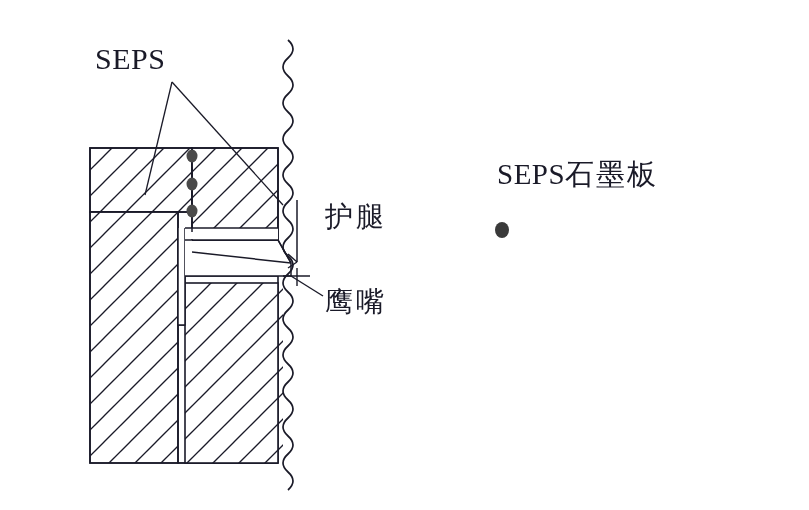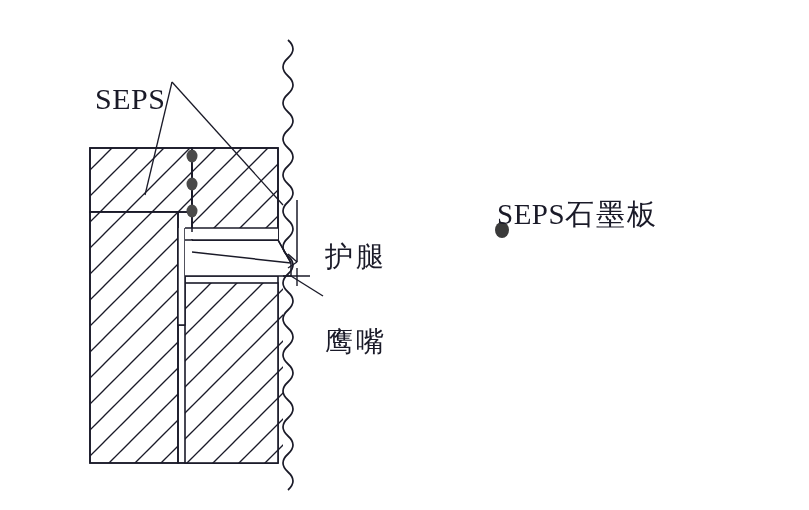--- a/index.html
+++ b/index.html
@@ -21,21 +21,20 @@
     left: 0;
     top: 0;
     width: 809px;
     height: 510px;
   }
   .txt {
     position: absolute;
     white-space: nowrap;
     color: #1a1a28;
     line-height: 1;
-    margin-top: 40px;
   }
   .label-seps {
     font-family: "Liberation Serif", "DejaVu Serif", serif;
     font-size: 30px;
     letter-spacing: 0.5px;
   }
   .label-cn {
     font-family: Liberation Serif, serif;
     font-size: 28px;
     letter-spacing: 3px;

